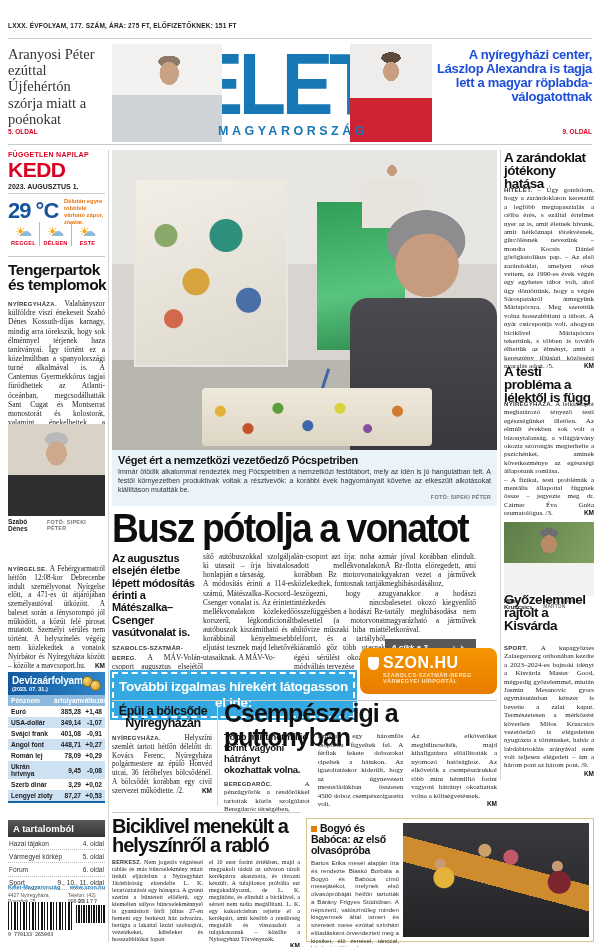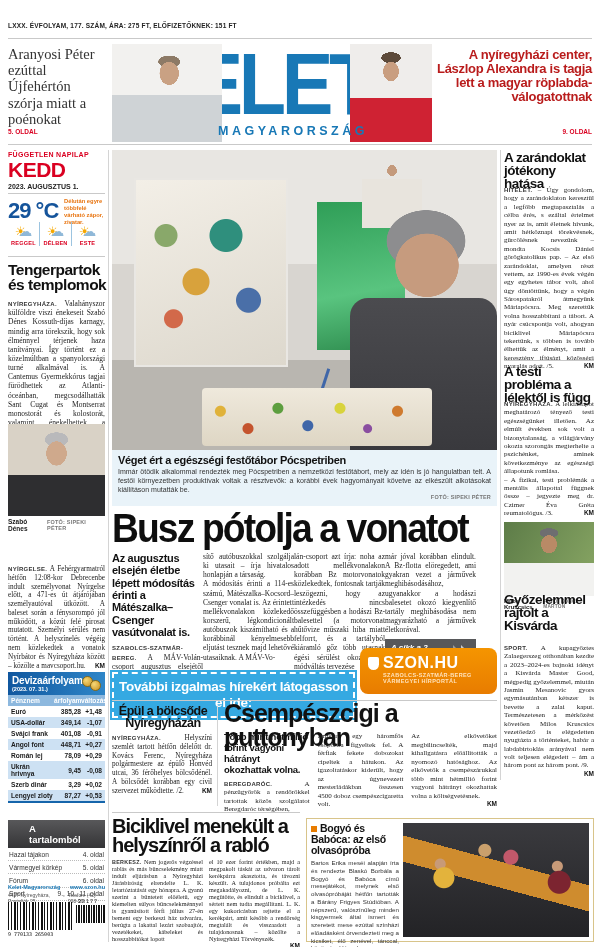--- a/index.html
+++ b/index.html
@@ -95,21 +95,21 @@
   <div class="ab hl" style="left:8px;top:38px;width:584px;"></div>
 
   <div class="ab" style="left:8px;top:46px;width:90px;font-family:'Liberation Serif',serif;font-size:14.5px;line-height:1.12;color:#333;">Aranyosi Péter ezúttal Újfehértón szórja miatt a poénokat</div>
   <div class="ab red" style="left:8px;top:128px;font-size:6.5px;font-weight:bold;">5. OLDAL</div>
 
   <div class="ab" style="left:140px;top:40px;width:290px;font-size:88px;font-weight:bold;letter-spacing:-5px;color:#1878b6;line-height:1;transform:scaleX(.88);transform-origin:0 0;">KELET</div>
   <div class="ab ph-man" style="left:112px;top:44px;width:110px;height:98px;"></div>
   <div class="ab ph-woman" style="left:350px;top:44px;width:82px;height:98px;"></div>
   <div class="ab" style="left:218px;top:124px;font-size:12.5px;font-weight:bold;letter-spacing:3.5px;color:#1878b6;">MAGYARORSZÁG</div>
 
-  <div class="ab" style="left:436px;top:48px;width:156px;font-size:13px;font-weight:bold;line-height:1.08;text-align:right;color:#b91c1c;letter-spacing:-.3px;">A nyíregyházi center, Lászlop Alexandra is tagja lett a magyar röplabda-válogatottnak</div>
+  <div class="ab" style="left:436px;top:48px;width:156px;font-size:13px;font-weight:bold;line-height:1.08;text-align:right;color:#1d4ed8;letter-spacing:-.3px;">A nyíregyházi center, Lászlop Alexandra is tagja lett a magyar röplabda-válogatottnak</div>
   <div class="ab red" style="left:436px;top:128px;width:156px;text-align:right;font-size:6.5px;font-weight:bold;">9. OLDAL</div>
 
   <div class="ab hl" style="left:8px;top:144px;width:584px;"></div>
 
   <div class="ab vl" style="left:108px;top:150px;height:792px;"></div>
   <div class="ab vl" style="left:500px;top:150px;height:630px;"></div>
 
   <div class="ab red" style="left:8px;top:151px;font-size:7px;font-weight:bold;letter-spacing:.3px;">FÜGGETLEN NAPILAP</div>
   <div class="ab red" style="left:8px;top:158px;font-size:21px;font-weight:bold;letter-spacing:-.5px;">KEDD</div>
   <div class="ab" style="left:8px;top:183px;font-size:7px;font-weight:bold;color:#222;">2023. AUGUSZTUS 1.</div>
@@ -192,21 +192,21 @@
         <span class="fxc">+0,02</span>
       </div>
     <div class="fxrow" style="background:#cde1f3;border-bottom:2px solid #1565ab;">
         <span class="fxn">Lengyel zloty</span>
         <span class="fxv">87,27</span>
         <span class="fxc">+0,53</span>
       </div>
   </div>
 
   <div class="ab" style="left:8px;top:820px;width:97px;">
-    <div style="background:linear-gradient(#58585a,#343436);color:#fff;font-size:9.5px;font-weight:bold;padding:3px 21px;">A tartalomból</div>
+    <div style="background:linear-gradient(#58585a,#343436);color:#fff;font-size:9.5px;font-weight:bold;padding:3px 5px;">A tartalomból</div>
     <div class="tocrow">
         <span>Hazai tájakon</span>
         <span>4. oldal</span>
       </div>
     <div class="tocrow">
         <span>Vármegyei körkép</span>
         <span>5. oldal</span>
       </div>
     <div class="tocrow">
         <span>Fórum</span>
@@ -236,21 +236,21 @@
     <div class="ab mp-c2" style="left:205px;top:52px;width:88px;height:148px;"></div>
     <div class="ab mp-bgman" style="left:250px;top:8px;width:60px;height:70px;"></div>
     <div class="ab mp-hair" style="left:268px;top:55px;width:92px;height:60px;border-radius:50% 50% 40% 40%;"></div>
     <div class="ab mp-head" style="left:282px;top:82px;width:66px;height:74px;"></div>
     <div class="ab mp-body" style="left:238px;top:148px;width:147px;height:152px;"></div>
     <div class="ab" style="left:210px;top:218px;width:3px;height:34px;background:#3f66a8;transform:rotate(18deg);"></div>
     <div class="ab mp-pal" style="left:90px;top:238px;width:230px;height:58px;"></div>
   </div>
 
   <div class="ab" style="left:112px;top:450px;width:385px;height:56px;background:#e9f3f9;padding:4px 6px;box-sizing:border-box;">
-    <div style="font-size:11px;font-weight:bold;letter-spacing:-.3px;color:#111;">Véget ért a egészségi festőtábor Pócspetriben</div>
+    <div style="font-size:11px;font-weight:bold;letter-spacing:-.3px;color:#111;">Véget ért a nemzetközi vezetőedző Pócspetriben</div>
     <div style="font-size:7px;line-height:1.25;text-align:justify;color:#333;margin-top:2px;">Immár ötödik alkalommal rendezték meg Pócspetriben a nemzetközi festőtábort, mely az idén is jó hangulatban telt. A festői környezetben produktívak voltak a résztvevők: a korábbi évek hagyományait követve az elkészült alkotásokat kiállításon mutatták be.</div>
     <div class="credit" style="text-align:right;">FOTÓ: SIPEKI PÉTER</div>
   </div>
 
   <h1 class="ab" style="left:112px;top:508px;width:410px;margin:0;font-size:40px;font-weight:bold;letter-spacing:-2px;line-height:1;color:#0e0e0e;transform:scaleX(.93);transform-origin:0 0;">Busz pótolja a vonatot</h1>
 
   <div class="ab" style="left:112px;top:552px;width:385px;display:flex;">
     <div style="width:91px;">
       <div style="font-size:11px;font-weight:bold;line-height:1.12;letter-spacing:-.3px;color:#111;">Az augusztus elsején életbe lépett módosítás érinti a Mátészalka–Csenger vasútvonalat is.</div>
       <p class="bt" style="margin-top:5px;"><span class="loc">SZABOLCS-SZATMÁR-BEREG.</span><span> A MÁV-Volán-csoport augusztus elsejétől (további intézkedésig) 10 regionális vasútvonalon vonathelyette-</span></p>

